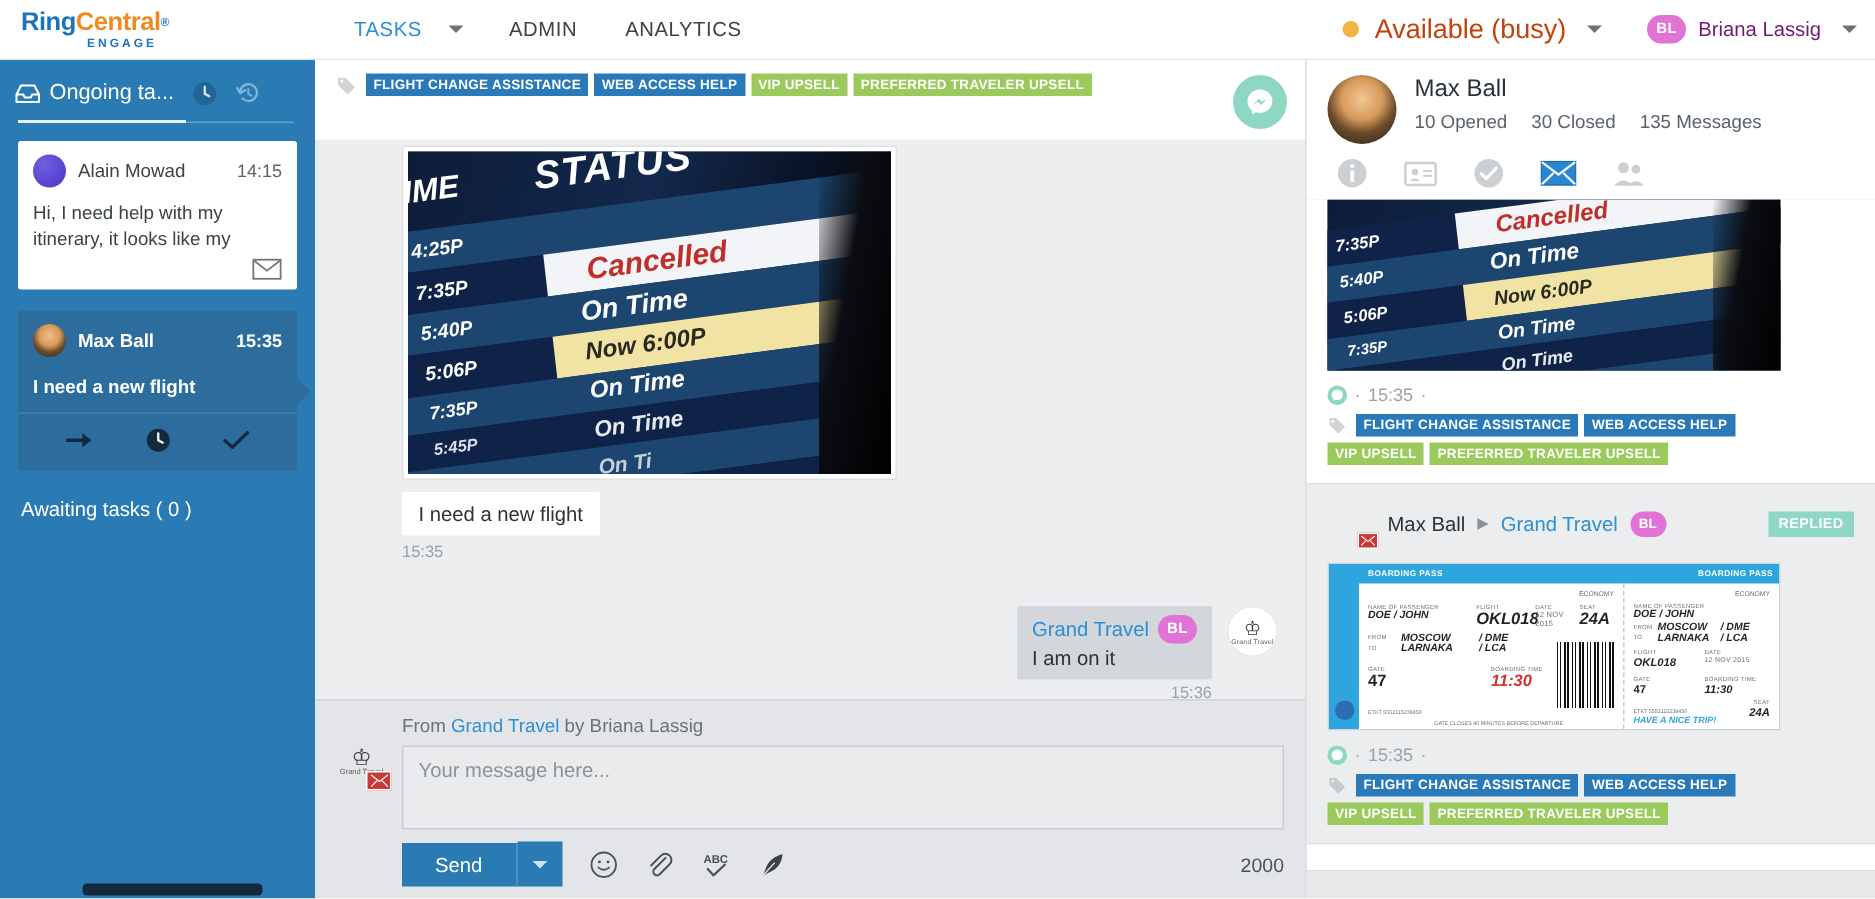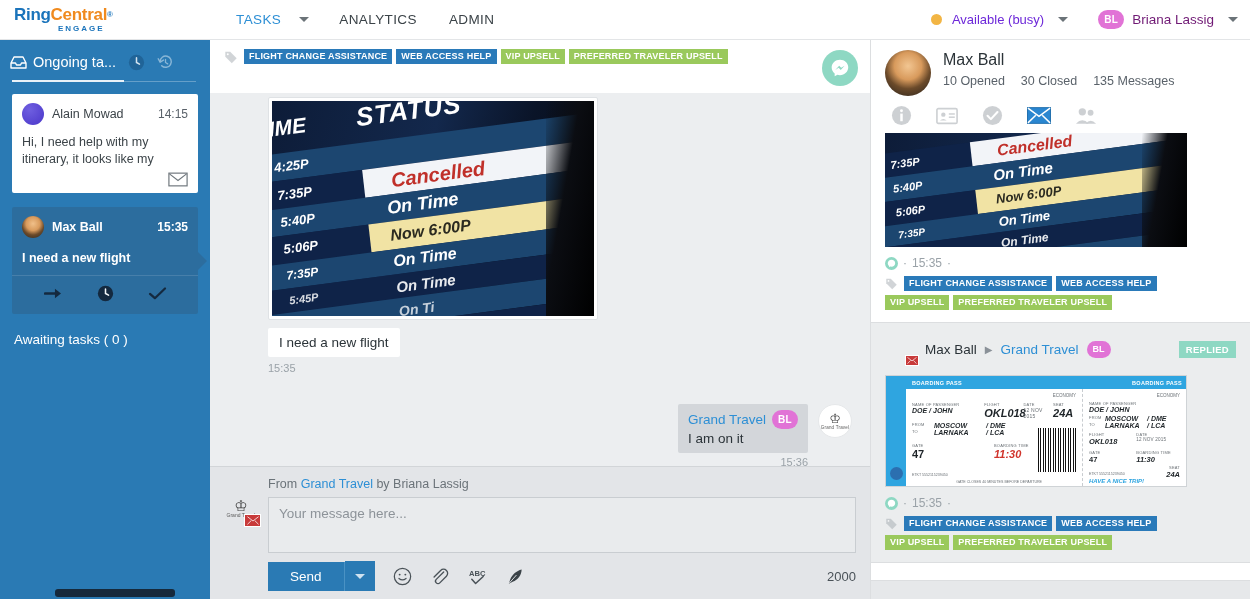--- a/index.html
+++ b/index.html
@@ -30,21 +30,21 @@
   }
   .topnav-item.active { color: #2d8fd5; }
   .caret-dn {
     width: 0; height: 0; border-left: 5px solid transparent; border-right: 5px solid transparent;
     border-top: 5px solid #6b7378; margin-left: 2px; cursor: pointer;
   }
   .topnav-caret { display: flex; align-items: center; height: 40px; padding-right: 14px; cursor: pointer; }
 
   .top-right { margin-left: auto; display: flex; align-items: center; padding-right: 12px; gap: 0; }
   .status-dot { width: 11px; height: 11px; border-radius: 50%; background: #f2b544; margin-right: 10px; }
-  .status-text { font-size: 13px; color: #6d28d9; }
+  .status-text { font-size: 18px; color: #c2410c; }
   .avatar-chip {
     width: 26px; height: 19px; border-radius: 10px; background: #e173d6;
     color: #fff; font-size: 10px; font-weight: bold; display: flex;
     align-items: center; justify-content: center; margin-right: 8px; letter-spacing: 0.3px;
   }
   .user-name { font-size: 13.5px; color: #701a75; }
   .sep-gap { width: 30px; }
 
   
   .body { flex: 1; display: flex; min-height: 0; }
@@ -279,22 +279,22 @@
         <span class="brand-ring">Ring</span><span class="brand-central">Central</span><span class="brand-reg">®</span>
       </div>
       <div class="brand-sub">ENGAGE</div>
     </div>
 
     <div class="topnav">
       <div class="topnav-item active">TASKS</div>
       <div class="topnav-caret">
         <span class="caret-dn"></span>
       </div>
+      <div class="topnav-item">ADMIN</div>
       <div class="topnav-item">ANALYTICS</div>
-      <div class="topnav-item">ADMIN</div>
     </div>
 
     <div class="top-right">
       <div class="status-dot"></div>
       <div class="status-text">Available (busy)</div>
       <div class="topnav-caret" style="padding-left:12px;padding-right:0;">
         <span class="caret-dn"></span>
       </div>
       <div class="sep-gap"></div>
       <div class="avatar-chip">BL</div>

